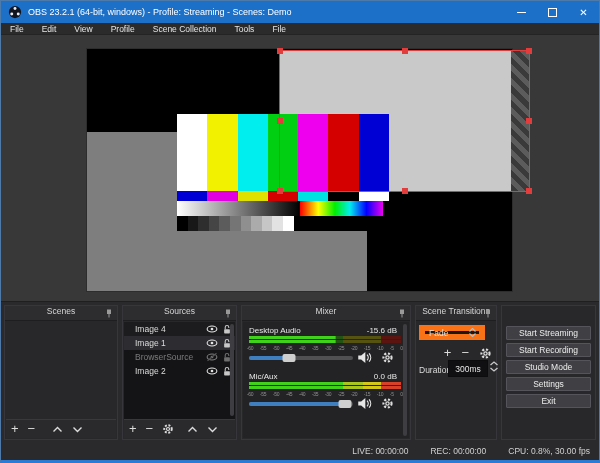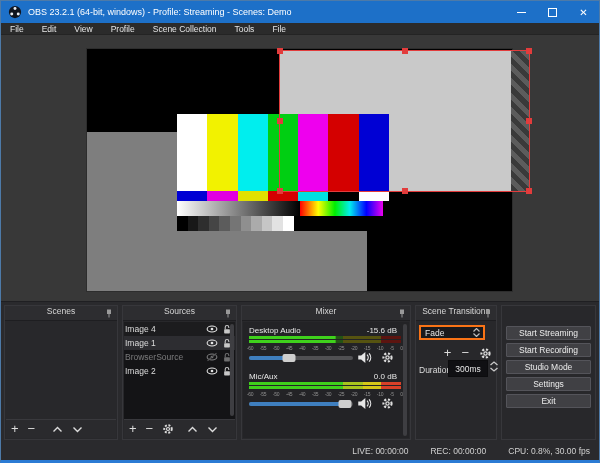--- a/index.html
+++ b/index.html
@@ -44,21 +44,21 @@
     background:repeating-linear-gradient(45deg,#3a3a3a 0 5px,#5c5c5c 5px 10px);}
   .handle{position:absolute;width:6px;height:6px;background:#e23c3c;}
   
   .docks{position:absolute;left:0;top:300px;right:0;height:141px;background:#2a2a2d;border-top:1px solid #1f1f22;}
   .panel{position:absolute;top:3px;height:135px;background:#28282b;border:1px solid #37373b;}
   .panel-title{height:15px;background:#2d2d30;border-bottom:1px solid #1e1e21;display:flex;align-items:flex-start;justify-content:center;font-size:8.5px;color:#d6d6d6;position:relative;}
   .pin{position:absolute;right:4px;top:3px;}
   .list{position:absolute;left:1px;right:1px;top:16px;bottom:20px;background:#141416;overflow:hidden;}
   .scene-row{height:12.5px;line-height:12.5px;font-size:8.5px;color:#dcdcdc;padding-left:5px;}
   .scene-row.selected{background:#303034;}
-  .src-row{height:14px;display:flex;align-items:center;font-size:8.5px;color:#dcdcdc;padding:0 3px 0 1px;background:#1c1c1e;}
+  .src-row{height:14px;display:flex;align-items:center;font-size:8.5px;color:#dcdcdc;padding:0 3px 0 11px;background:#1c1c1e;}
   .src-row.selected{background:#2d2d31;}
   .src-row.plain{background:transparent;}
   .src-name{flex:1;white-space:nowrap;overflow:hidden;}
   .dim{opacity:.5;}
   .scrollbar{position:absolute;right:1px;top:2px;width:4px;background:#3e3e42;border-radius:2px;}
   .toolbar{position:absolute;left:1px;right:1px;bottom:1px;height:19px;background:#2a2a2d;border-top:1px solid #39393d;display:flex;align-items:center;padding-left:5px;gap:9px;}
   .tbtn{color:#dcdcdc;font-size:12px;line-height:19px;display:flex;align-items:center;}
   .tbtn.txt{font-size:13px;font-weight:400;margin-top:-2px;}
   
   .mix-body{position:absolute;left:1px;right:1px;top:16px;bottom:1px;background:#232326;}
@@ -68,21 +68,21 @@
   .meter .mrow{position:relative;height:3px;margin-bottom:1px;background:linear-gradient(90deg,#235414 0 62%,#565310 62% 87%,#5c1410 87% 100%);}
   .meter .mrow::before{content:"";position:absolute;left:0;top:0;bottom:0;width:2px;background:#e03020;}
   .meter .lit{position:absolute;inset:0;background:linear-gradient(90deg,#3fd11c 0 62%,#a8c41e 62% 75%,#d6c818 75% 87%,#d84028 87% 100%);}
   .ticks{position:absolute;left:4px;width:156px;height:6px;display:flex;justify-content:space-between;font-size:5px;color:#8f8f8f;letter-spacing:-0.3px;}
   .slider{position:absolute;left:6px;width:104px;height:10px;}
   .slider .track{position:absolute;left:0;right:0;top:3px;height:4px;background:#505053;border-radius:2px;}
   .slider .fill{position:absolute;left:0;top:3px;height:4px;background:#3f7fbf;border-radius:2px;}
   .slider .knob{position:absolute;top:1px;width:13px;height:8px;background:#cfcfcf;border-radius:2px;transform:translateX(-50%);}
   .mix-icon{position:absolute;display:flex;align-items:center;}
   
-  .combo{position:absolute;left:3px;top:19px;right:11px;height:15px;background:#19191c;border:2px solid #f97316;display:flex;align-items:center;}
+  .combo{position:absolute;left:3px;top:19px;right:11px;height:15px;background:#19191c;border:6px solid #f97316;display:flex;align-items:center;}
   .combo-label{flex:1;font-size:8.5px;color:#e6e6e6;padding-left:4px;}
   .spin{display:flex;flex-direction:column;justify-content:center;gap:1px;padding-right:3px;}
   .trans-btnrow{position:absolute;top:39px;right:4px;display:flex;gap:10px;align-items:center;}
   .dur-label{position:absolute;left:3px;top:59px;font-size:8.5px;color:#dcdcdc;}
   .spinbox{position:absolute;left:32px;top:54px;width:40px;height:17px;background:#101013;border:1px solid #0c0c0e;display:flex;align-items:center;justify-content:center;font-size:8.5px;color:#e6e6e6;text-align:center;}
   .spinbox-arrows{position:absolute;left:74px;top:55px;}
   
   .ctl-btn{position:absolute;left:4px;right:4px;height:14px;background:#404044;border:1px solid #54545a;border-radius:1px;display:flex;align-items:center;justify-content:center;font-size:8.5px;color:#ececec;}
   
   .statusbar{position:absolute;left:0;right:0;top:441px;height:18px;background:#2a2a2d;display:flex;align-items:center;justify-content:flex-end;gap:22px;padding-right:9px;font-size:8.5px;color:#d2d2d2;padding-left:16px;}

